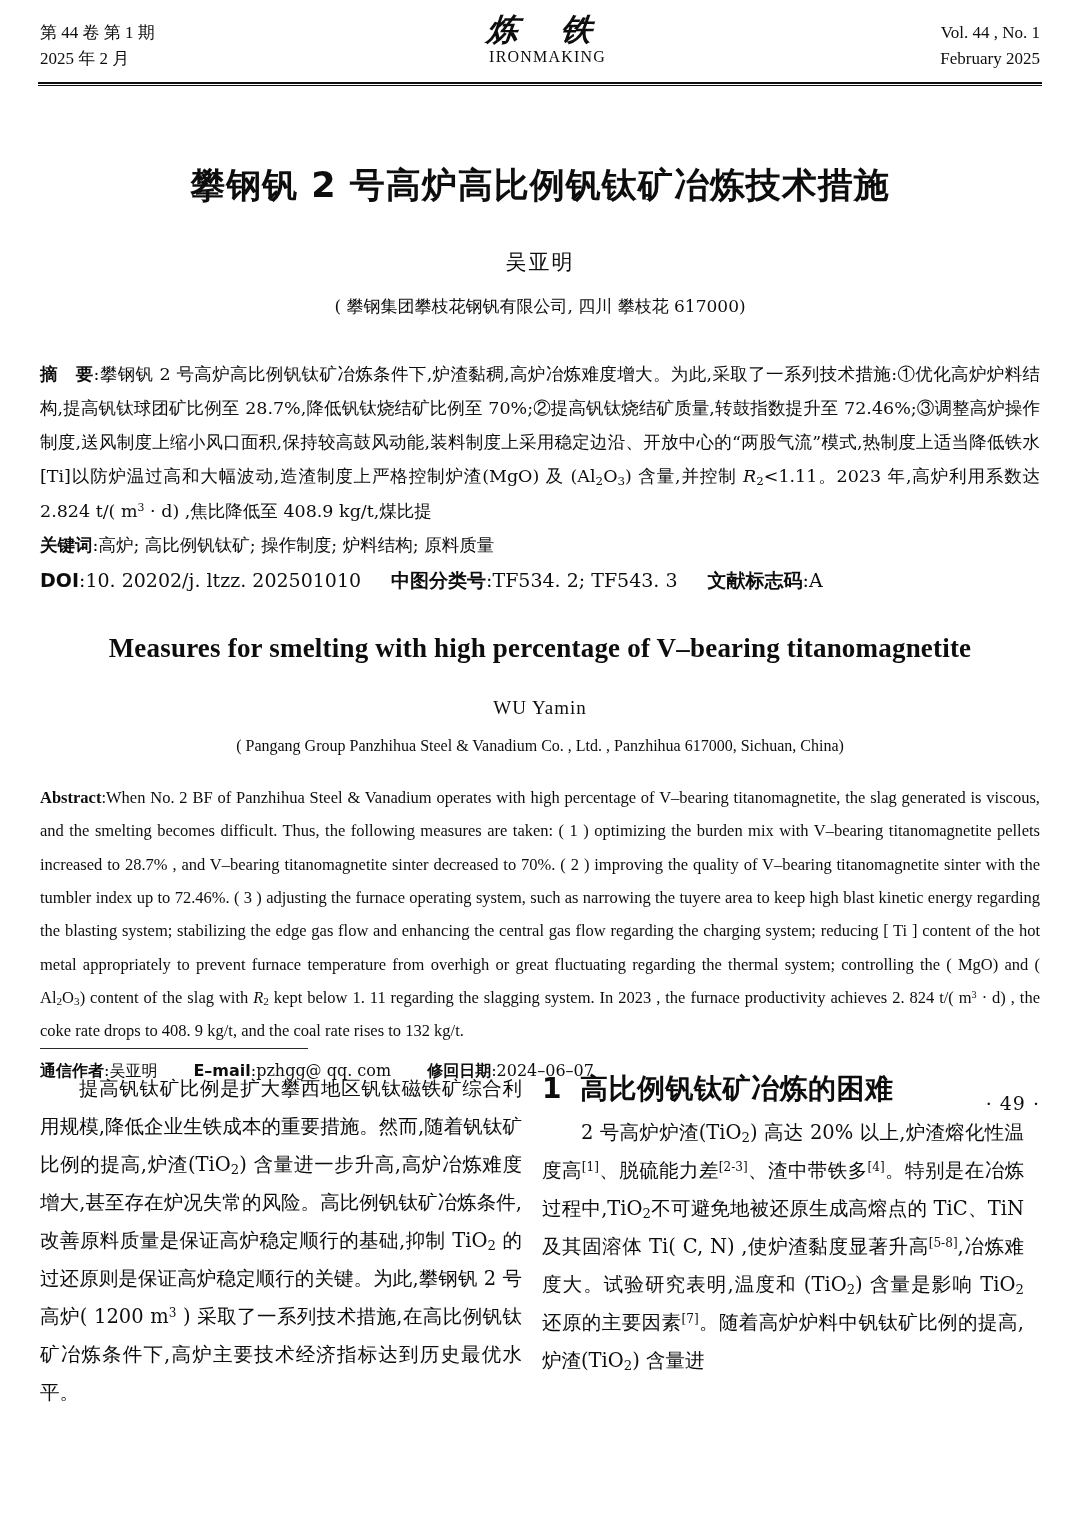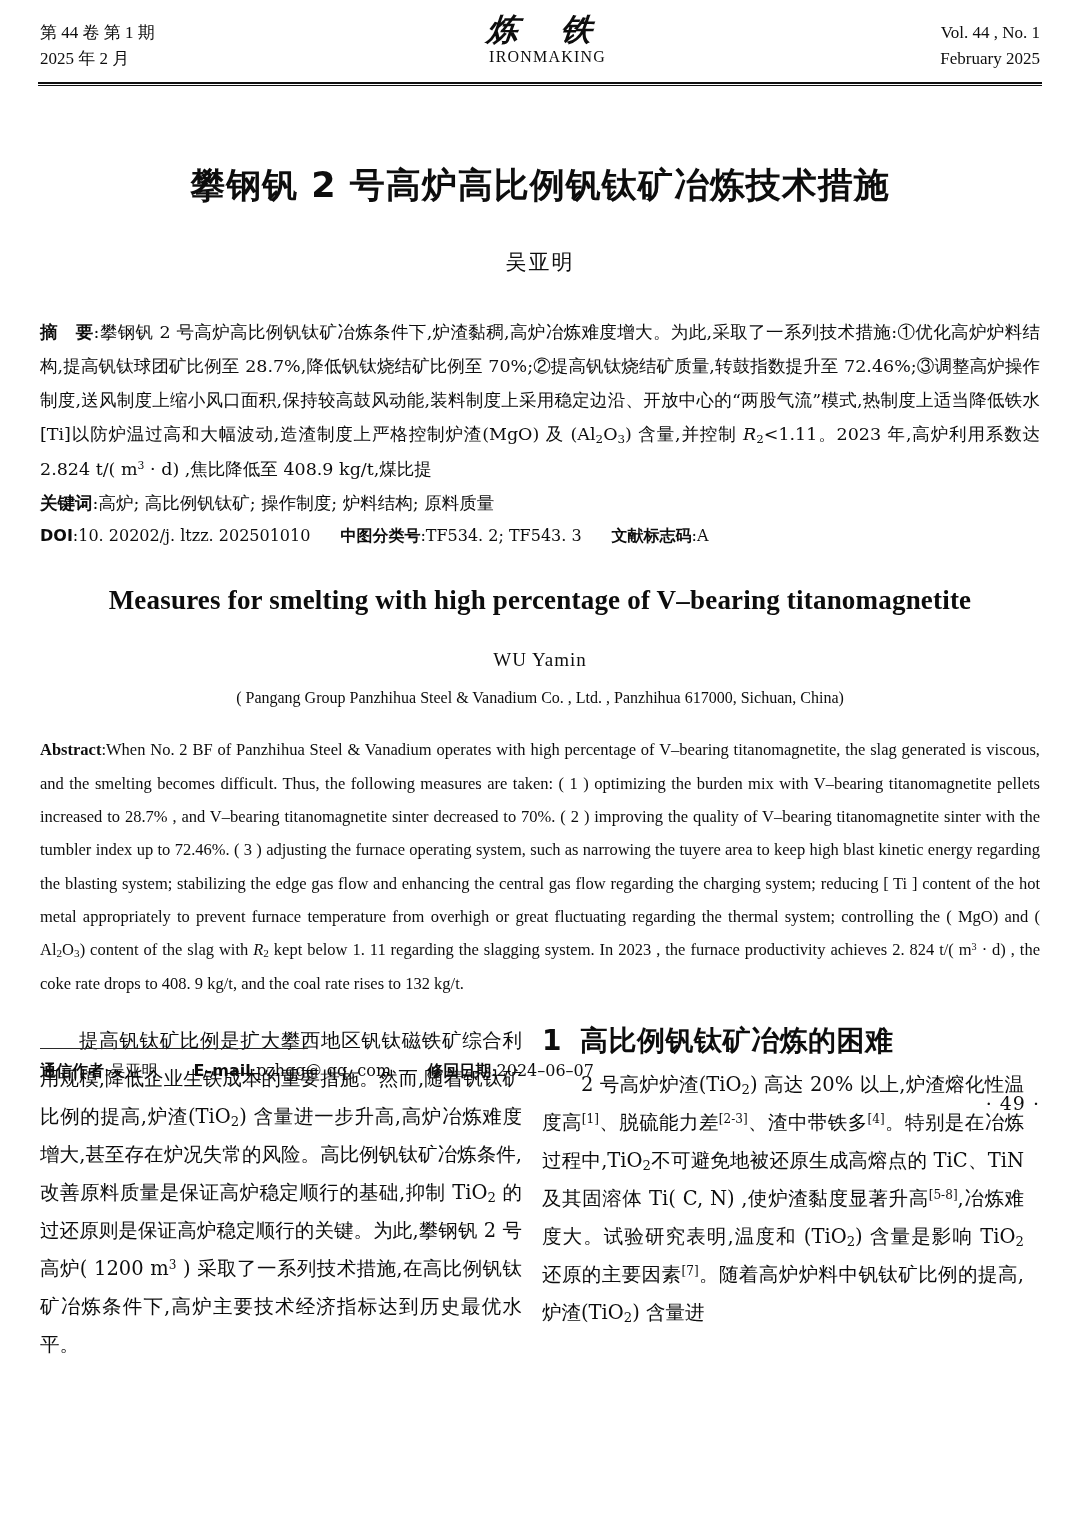--- a/index.html
+++ b/index.html
@@ -87,21 +87,21 @@
     margin-top: 39px;
     font-size: 17.5px;
     line-height: 1.95;
     text-align: justify;
     font-family: "DejaVu Serif", serif;
     padding: 0 4px;
   }
   .abs-cn p { margin: 0; text-indent: 0; }
   .lbl-b { font-family: "DejaVu Sans", sans-serif; font-weight: 700; }
   .meta-cn {
-    font-size: 16px;
+    font-size: 19px;
     line-height: 1.95;
     font-family: "DejaVu Serif", serif;
     padding: 0 4px;
   }
   .meta-cn .seg { margin-right: 30px; }
 
   
   .title-en {
     text-align: center;
     font-size: 27px;
@@ -207,20 +207,21 @@
     <div class="runhead-col right">
       <div>Vol. 44 , No. 1</div>
       <div>February   2025</div>
     </div>
   </div>
 
   <div class="rule-double"></div>
 
   <div class="title-cn">攀钢钒 2 号高炉高比例钒钛矿冶炼技术措施</div>
   <div class="author-cn">吴亚明</div>
+  <div class="affil-cn">( 攀钢集团攀枝花钢钒有限公司, 四川 攀枝花 617000)</div>
 
   <div class="abs-cn">
     <p><span class="lbl-b">摘　要</span><span>:</span><span>攀钢钒 2 号高炉高比例钒钛矿冶炼条件下,炉渣黏稠,高炉冶炼难度增大。为此,采取了一系列技术措施:①优化高炉炉料结构,提高钒钛球团矿比例至 28.7%,降低钒钛烧结矿比例至 70%;②提高钒钛烧结矿质量,转鼓指数提升至 72.46%;③调整高炉操作制度,送风制度上缩小风口面积,保持较高鼓风动能,装料制度上采用稳定边沿、开放中心的“两股气流”模式,热制度上适当降低铁水[Ti]以防炉温过高和大幅波动,造渣制度上严格控制炉渣</span><span>(MgO) 及 (Al</span><sub>2</sub><span>O</span><sub>3</sub><span>) 含量,并控制 </span><span class="ital">R</span><sub>2</sub><span>&lt;1.11。2023 年,高炉利用系数达 2.824 t/( m</span><sup>3</sup><span> · d) ,焦比降低至 408.9 kg/t,煤比提</span></p>
     <p><span class="lbl-b">关键词</span><span>:</span><span>高炉; 高比例钒钛矿; 操作制度; 炉料结构; 原料质量</span></p>
   </div>
 
   <div class="meta-cn">
     <span class="seg"><span class="lbl-b">DOI</span><span>:</span><span>10. 20202/j. ltzz. 202501010</span></span><span class="seg"><span class="lbl-b">中图分类号</span><span>:</span><span>TF534. 2; TF543. 3</span></span><span class="seg"><span class="lbl-b">文献标志码</span><span>:</span><span>A</span></span>
   </div>
 

